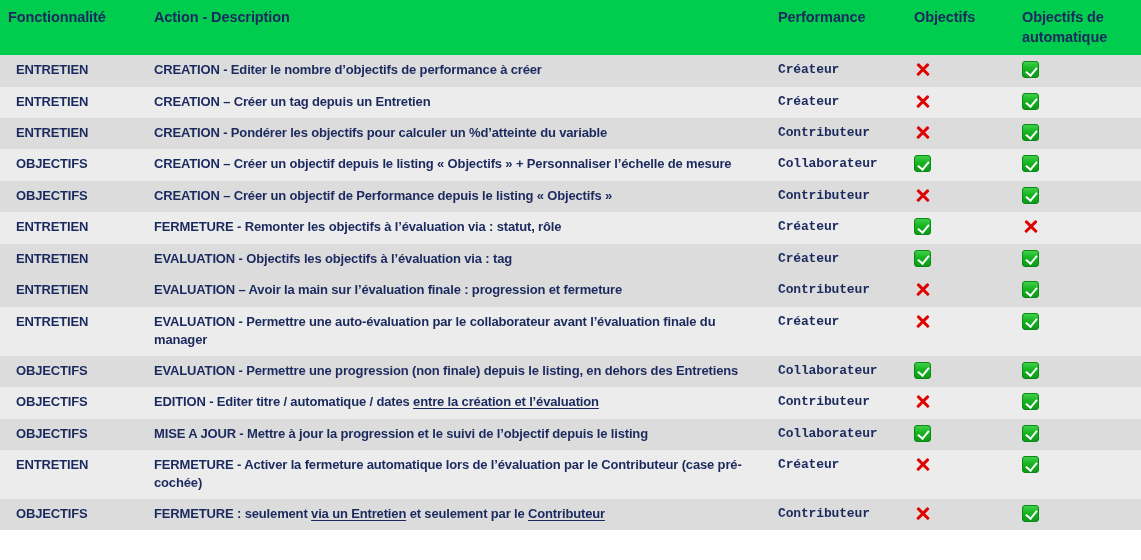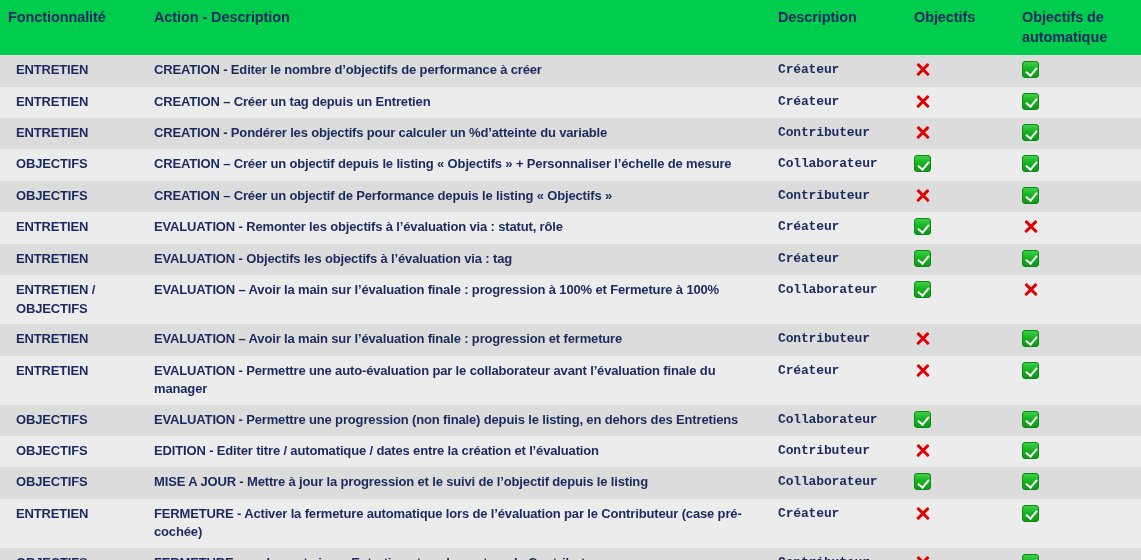--- a/index.html
+++ b/index.html
@@ -56,21 +56,21 @@
   tbody td.t-action { padding-left: 0px; }
   tbody td.t-resp   { padding-left: 0px; font-family: Liberation Mono, monospace; }
   tbody td.t-status { padding-left: 0px; text-align: left; }
 
   tbody tr.odd  td { background: #dcdcdc; }
   tbody tr.even td { background: #ececec; }
 
   
   thead th.h-action, tbody td.t-action { text-indent: 0px; margin-top: 32px; }
 
-  .u { text-underline-offset: 2px; }
+  .u { text-decoration: underline; text-underline-offset: 2px; }
 
   
   .icon-check {
     display: inline-block;
     width: 17px; height: 17px;
     border-radius: 3px;
     background: linear-gradient(180deg, #3fd04a 0%, #17b422 45%, #0d9a17 100%);
     border: 1px solid #0a8a14;
     position: relative;
     vertical-align: -3px;
@@ -111,21 +111,21 @@
       <col class="c-func">
         <col class="c-action">
         <col class="c-resp">
         <col class="c-obj">
         <col class="c-objperf">
     </colgroup>
     <thead>
       <tr>
         <th class="h-func">Fonctionnalité</th>
         <th class="h-action">Action - Description</th>
-        <th class="h-resp">Description</th>
+        <th class="h-resp">Performance</th>
         <th class="h-obj">Objectifs</th>
         <th class="h-objperf">Objectifs de automatique</th>
       </tr>
     </thead>
     <tbody id="tbody">
         <tr class="odd">
           <td class="t-func">ENTRETIEN</td>
           <td class="t-action"><span>CREATION - Editer le nombre d’objectifs de performance à créer</span></td>
           <td class="t-resp">Créateur</td>
           <td class="t-status"><span class="icon-cross"></span></td>
@@ -154,39 +154,31 @@
         </tr>
         <tr class="odd">
           <td class="t-func">OBJECTIFS</td>
           <td class="t-action"><span>CREATION – Créer un objectif de Performance depuis le listing « Objectifs »</span></td>
           <td class="t-resp">Contributeur</td>
           <td class="t-status"><span class="icon-cross"></span></td>
           <td class="t-status"><span class="icon-check"></span></td>
         </tr>
         <tr class="even">
           <td class="t-func">ENTRETIEN</td>
-          <td class="t-action"><span>EVALUATION - Remonter les objectifs à l’évaluation via : statut, rôle</span></td>
+          <td class="t-action"><span>FERMETURE - Remonter les objectifs à l’évaluation via : statut, rôle</span></td>
           <td class="t-resp">Créateur</td>
           <td class="t-status"><span class="icon-check"></span></td>
           <td class="t-status"><span class="icon-cross"></span></td>
         </tr>
         <tr class="odd">
           <td class="t-func">ENTRETIEN</td>
           <td class="t-action"><span>EVALUATION - Objectifs les objectifs à l’évaluation via : tag</span></td>
           <td class="t-resp">Créateur</td>
           <td class="t-status"><span class="icon-check"></span></td>
           <td class="t-status"><span class="icon-check"></span></td>
-        </tr>
-        <tr class="even">
-          <td class="t-func">ENTRETIEN /
-OBJECTIFS</td>
-          <td class="t-action"><span>EVALUATION – Avoir la main sur l’évaluation finale : progression à 100% et Fermeture à 100%</span></td>
-          <td class="t-resp">Collaborateur</td>
-          <td class="t-status"><span class="icon-check"></span></td>
-          <td class="t-status"><span class="icon-cross"></span></td>
         </tr>
         <tr class="odd">
           <td class="t-func">ENTRETIEN</td>
           <td class="t-action"><span>EVALUATION – Avoir la main sur l’évaluation finale : progression et fermeture</span></td>
           <td class="t-resp">Contributeur</td>
           <td class="t-status"><span class="icon-cross"></span></td>
           <td class="t-status"><span class="icon-check"></span></td>
         </tr>
         <tr class="even">
           <td class="t-func">ENTRETIEN</td>

